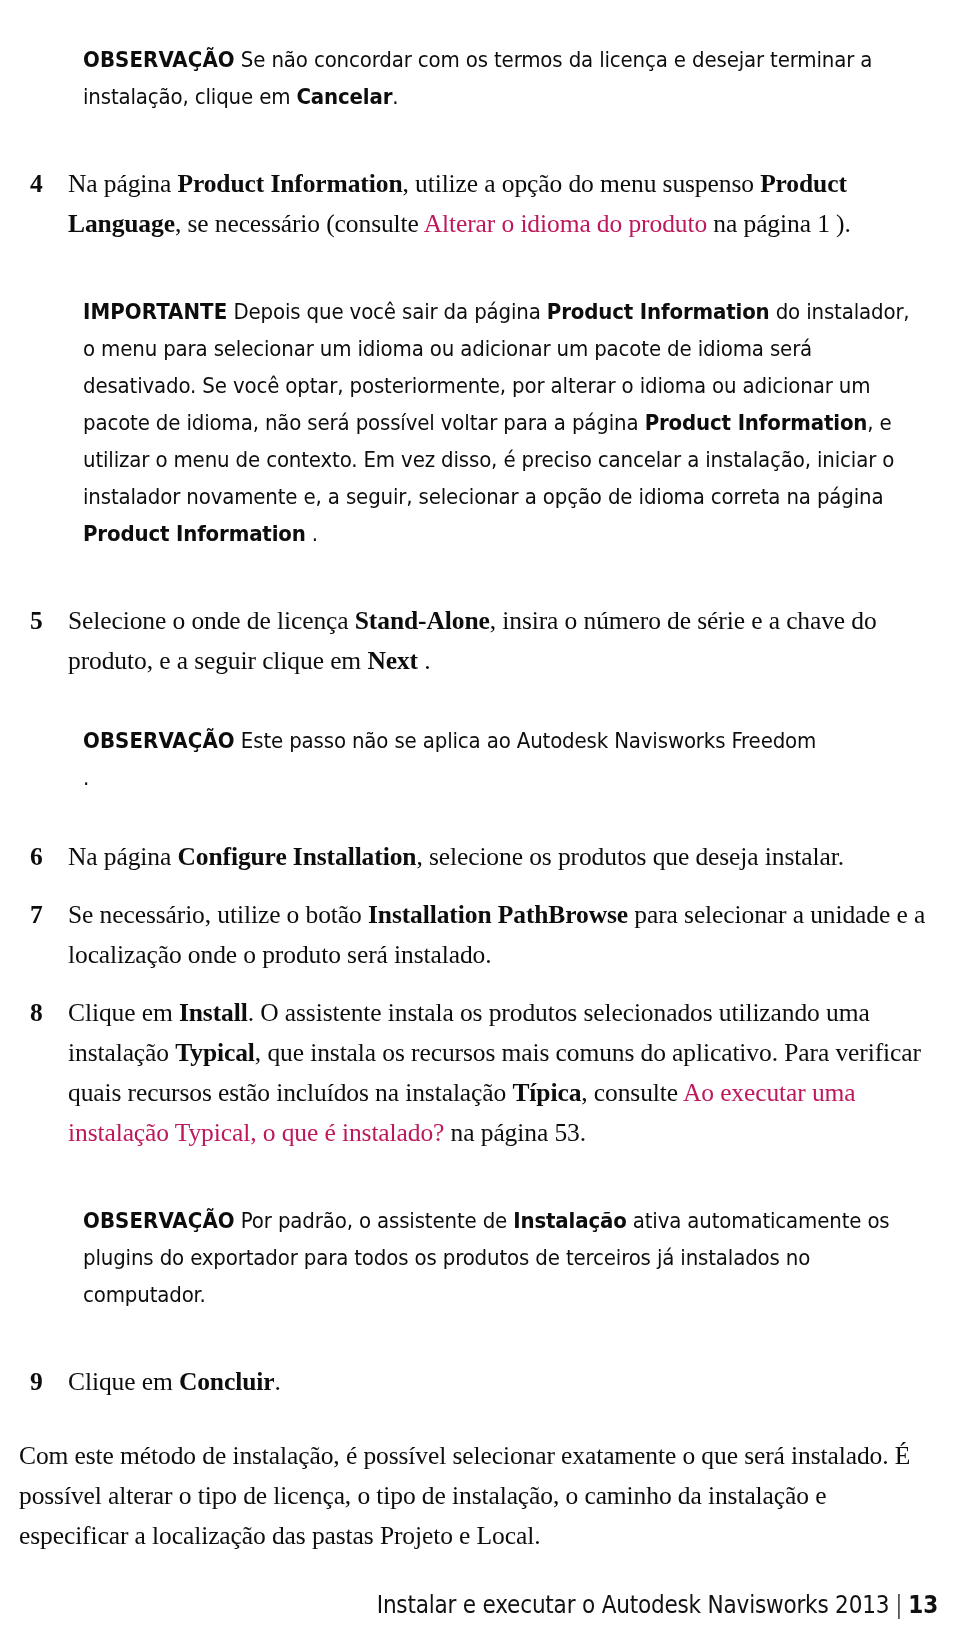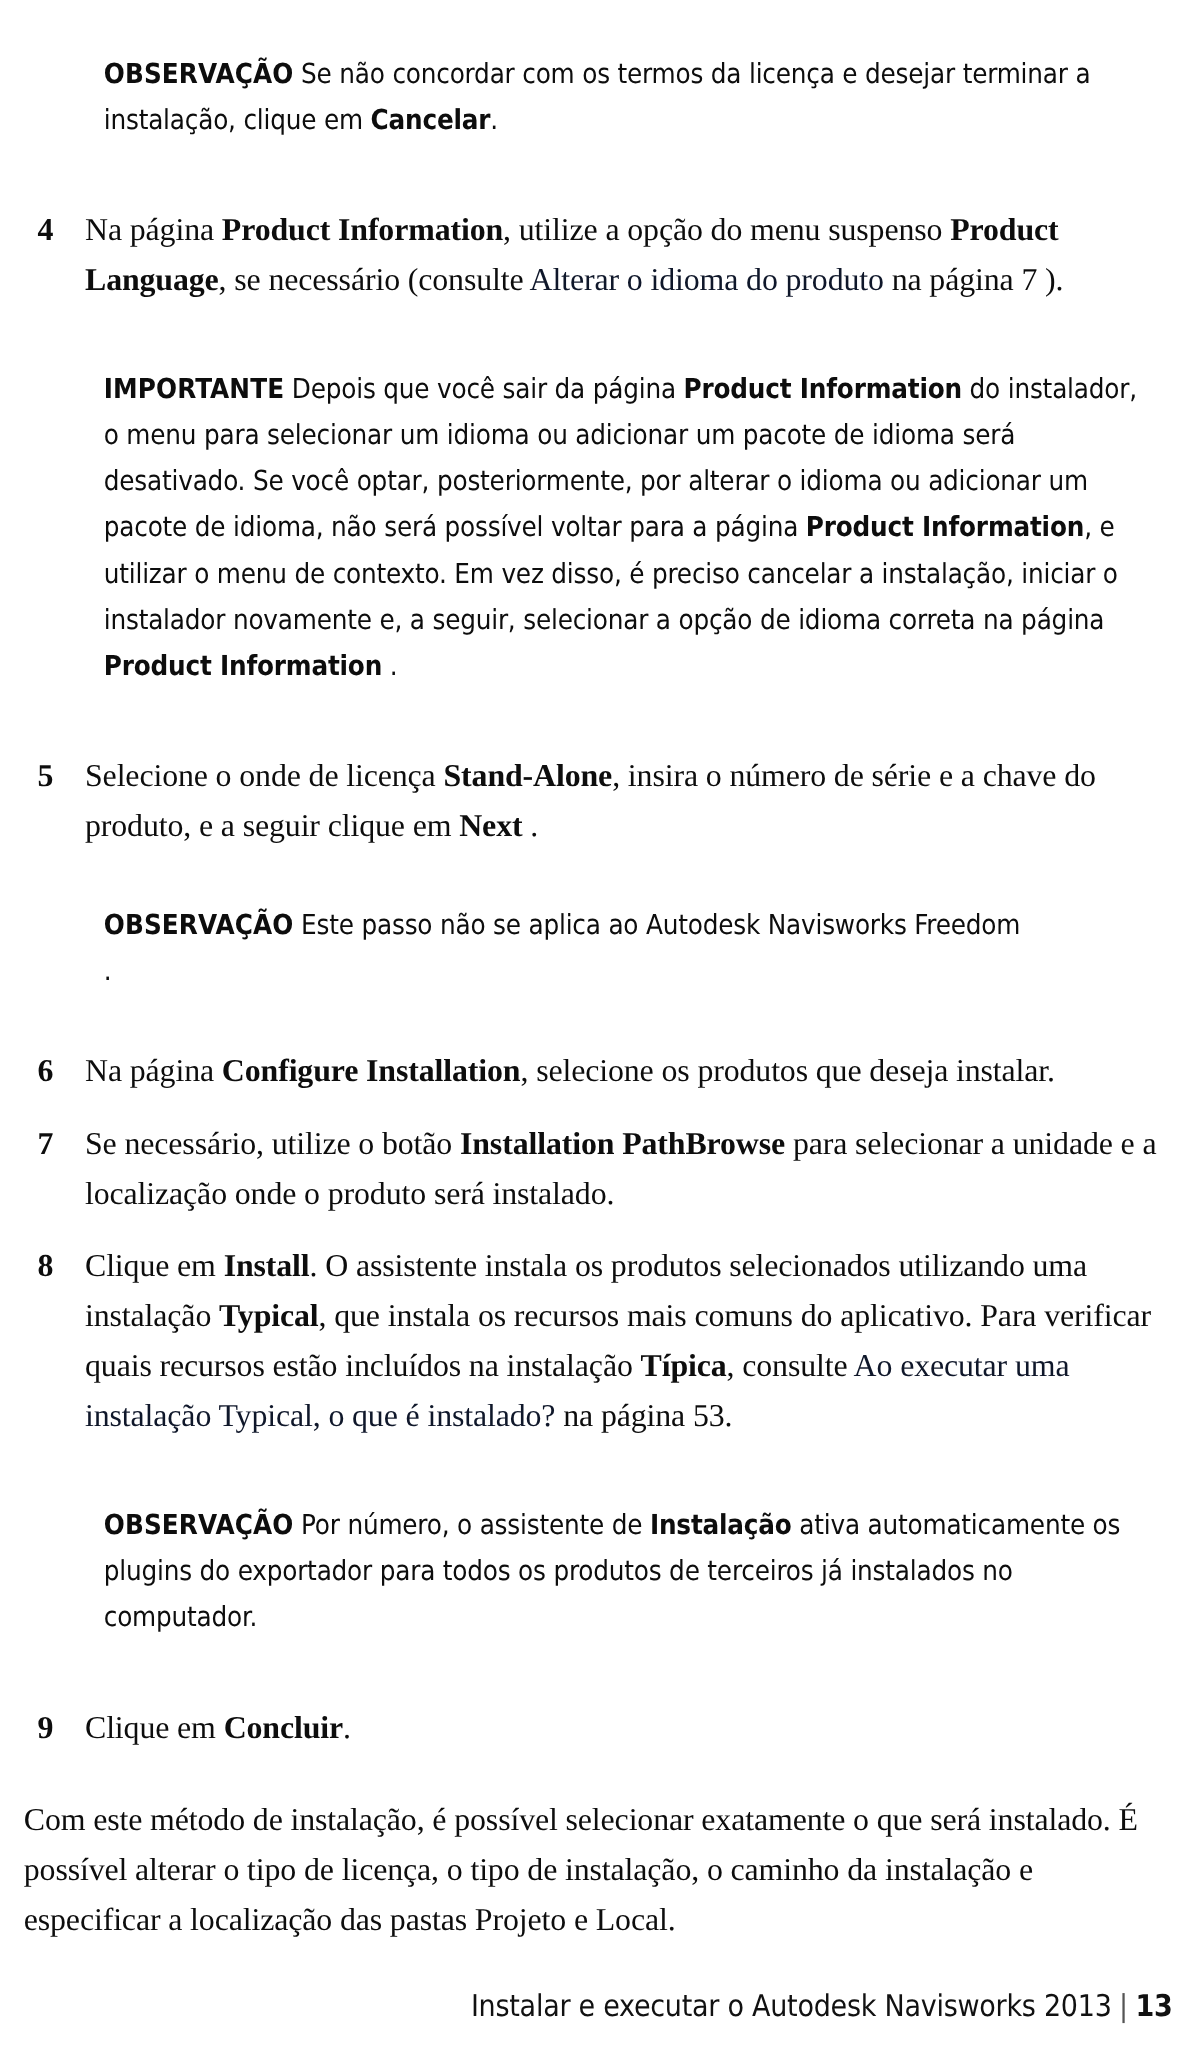--- a/index.html
+++ b/index.html
@@ -45,21 +45,21 @@
     font-stretch: condensed;
     letter-spacing: -0.15px;
   }
   .note-block .lbl {
     font-weight: bold;
     letter-spacing: 0.1px;
   }
   .note-block b { font-weight: bold; }
 
   a.xref, .xref {
-    color: #0f172a;
+    color: #be185d;
     text-decoration: none;
   }
 
   
   .flow {
     position: absolute;
     left: 0;
     top: 0;
     width: 960px;
   }
@@ -136,21 +136,21 @@
 
     <div class="gap-md"></div>
 
     <p class="note-indent note-block"><span class="lbl">OBSERVAÇÃO</span><span> Se não concordar com os termos da licença e desejar terminar a instalação, clique em </span><b>Cancelar</b><span>.</span></p>
 
     <div class="gap-lg"></div>
 
     <ol class="steps">
       <li>
         <span class="num">4</span>
-        <span class="stepbody body-serif serif"><span>Na página </span><b>Product Information</b><span>, utilize a opção do menu suspenso </span><b>Product Language</b><span>, se necessário (consulte </span><a class="xref" href="#">Alterar o idioma do produto</a><span> na página 7 ).</span></span>
+        <span class="stepbody body-serif serif"><span>Na página </span><b>Product Information</b><span>, utilize a opção do menu suspenso </span><b>Product Language</b><span>, se necessário (consulte </span><a class="xref" href="#">Alterar o idioma do produto</a><span> na página 1 ).</span></span>
       </li>
     </ol>
 
     <div class="gap-lg"></div>
 
     <p class="note-indent note-block"><span class="lbl">IMPORTANTE</span><span> Depois que você sair da página </span><b>Product Information</b><span> do instalador, o menu para selecionar um idioma ou adicionar um pacote de idioma será desativado. Se você optar, posteriormente, por alterar o idioma ou adicionar um pacote de idioma, não será possível voltar para a página </span><b>Product Information</b><span>, e utilizar o menu de contexto. Em vez disso, é preciso cancelar a instalação, iniciar o instalador novamente e, a seguir, selecionar a opção de idioma correta na página </span><b>Product Information</b><span> .</span></p>
 
     <div class="gap-lg"></div>
 
     <ol class="steps">
@@ -186,21 +186,21 @@
 
     <ol class="steps">
       <li>
         <span class="num">8</span>
         <span class="stepbody body-serif serif"><span>Clique em </span><b>Install</b><span>. O assistente instala os produtos selecionados utilizando uma instalação </span><b>Typical</b><span>, que instala os recursos mais comuns do aplicativo. Para verificar quais recursos estão incluídos na instalação </span><b>Típica</b><span>, consulte </span><a class="xref" href="#">Ao executar uma instalação Typical, o que é instalado?</a><span> na página 53.</span></span>
       </li>
     </ol>
 
     <div class="gap-lg"></div>
 
-    <p class="note-indent note-block"><span class="lbl">OBSERVAÇÃO</span><span> Por número, o assistente de </span><b>Instalação</b><span> ativa automaticamente os plugins do exportador para todos os produtos de terceiros já instalados no computador.</span></p>
+    <p class="note-indent note-block"><span class="lbl">OBSERVAÇÃO</span><span> Por padrão, o assistente de </span><b>Instalação</b><span> ativa automaticamente os plugins do exportador para todos os produtos de terceiros já instalados no computador.</span></p>
 
     <div class="gap-lg"></div>
 
     <ol class="steps">
       <li>
         <span class="num">9</span>
         <span class="stepbody body-serif serif"><span>Clique em </span><b>Concluir</b><span>.</span></span>
       </li>
     </ol>
 

